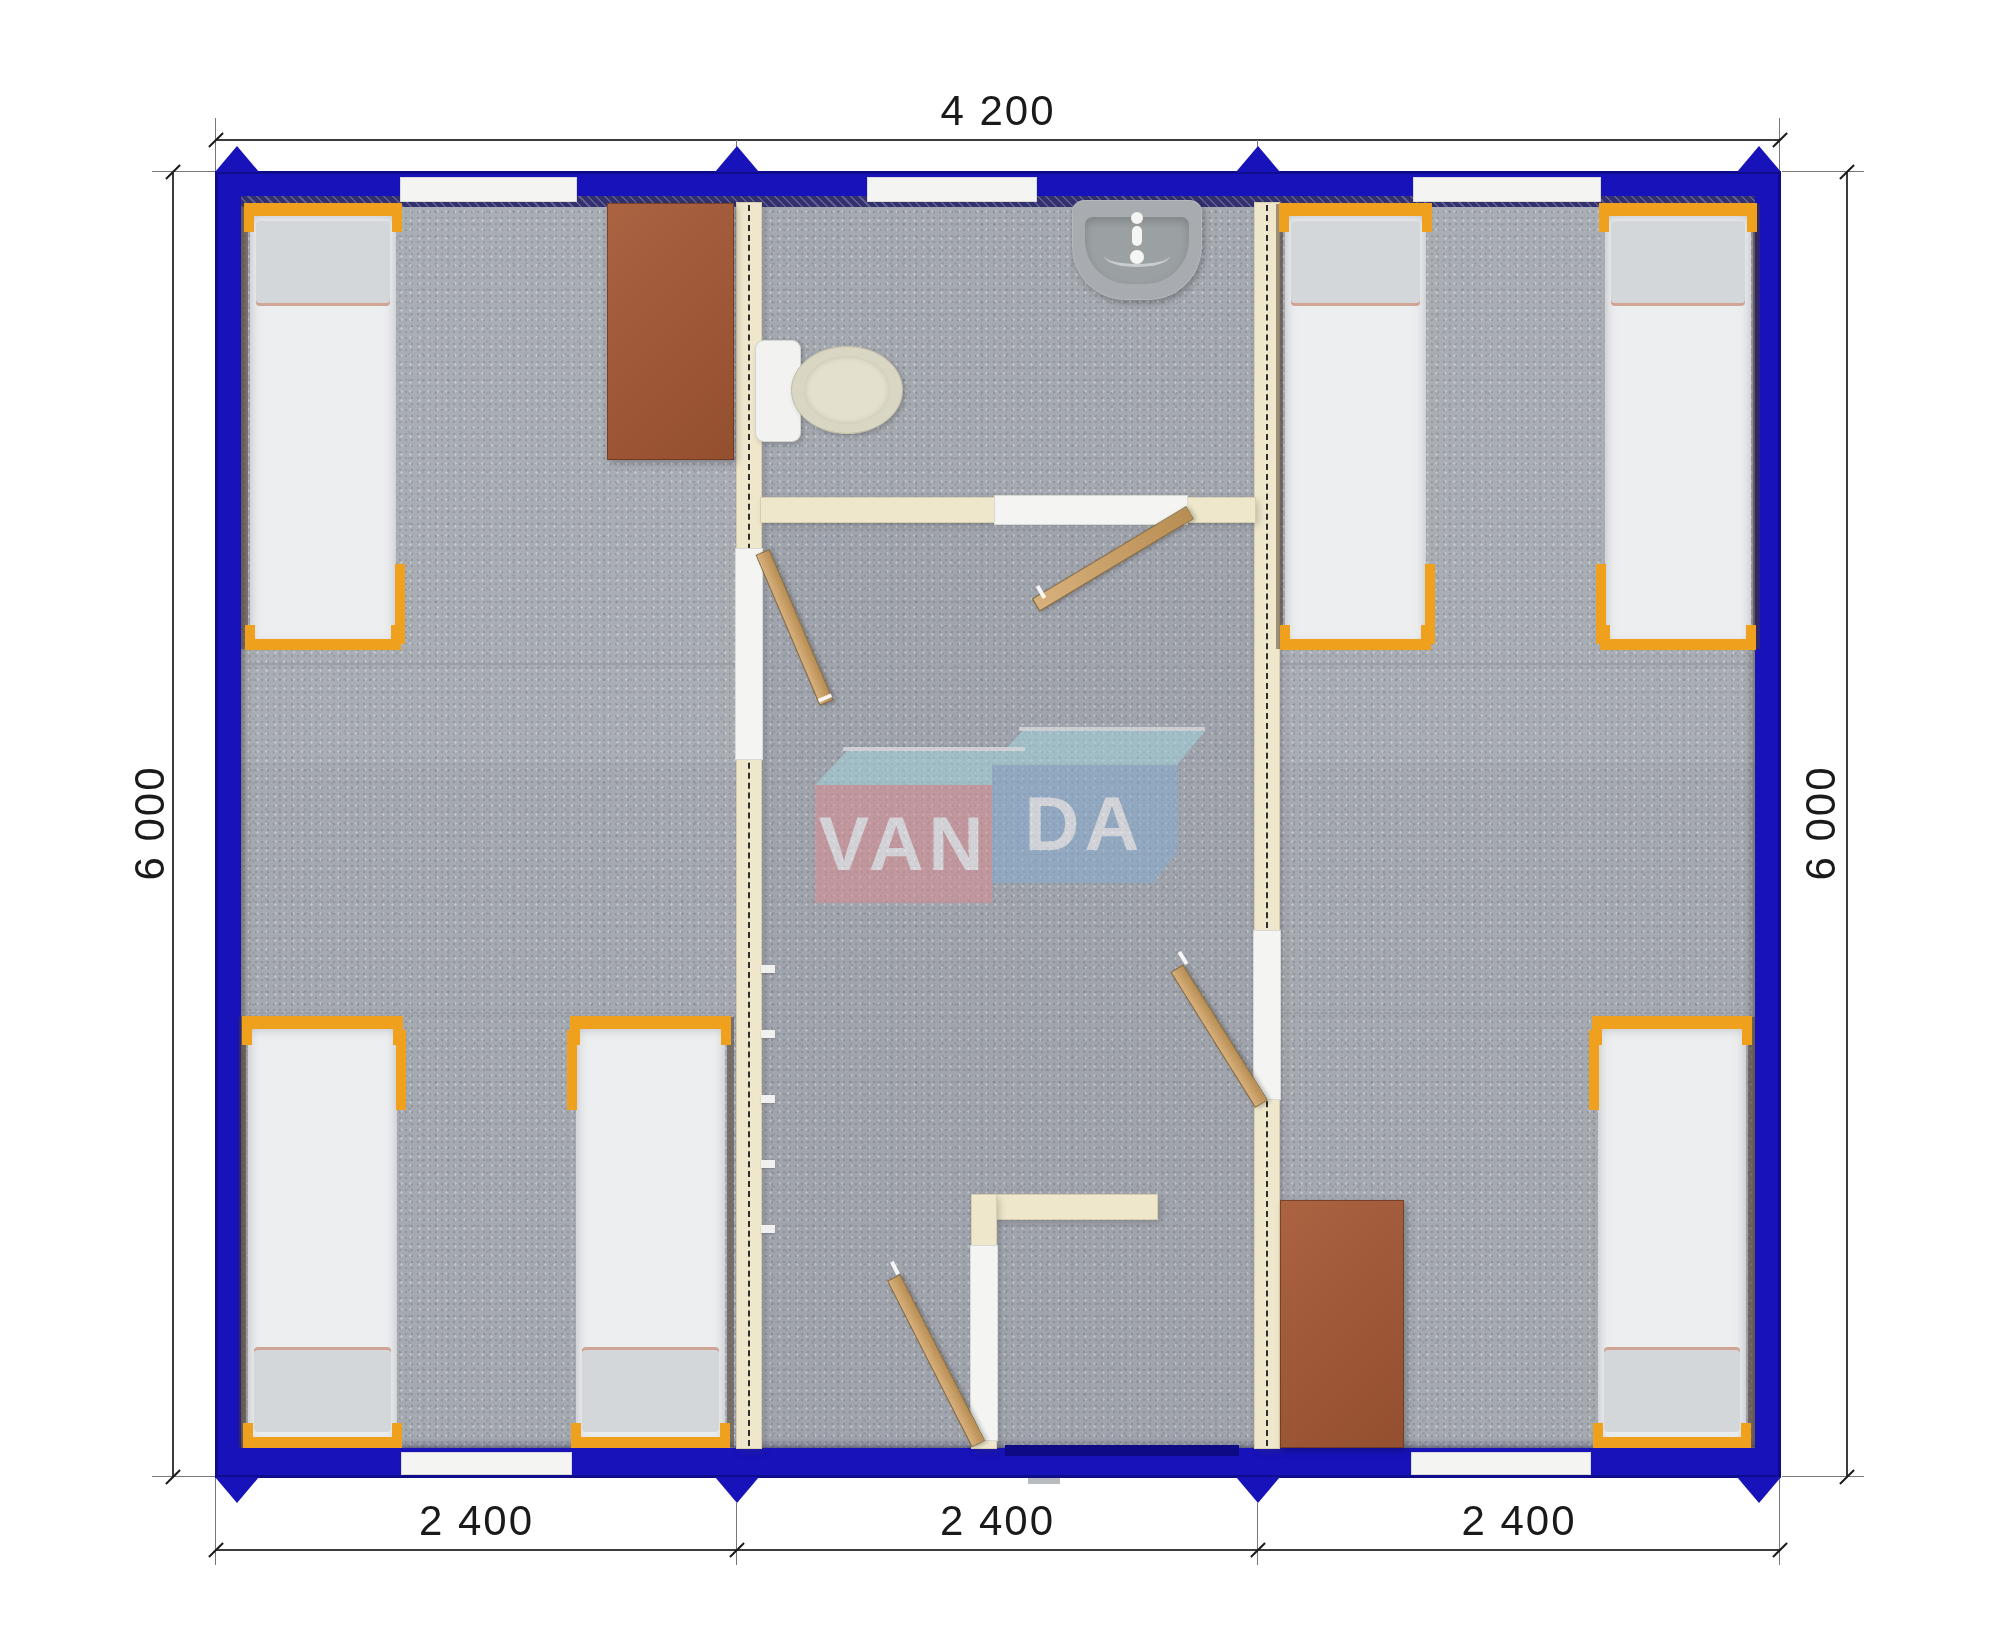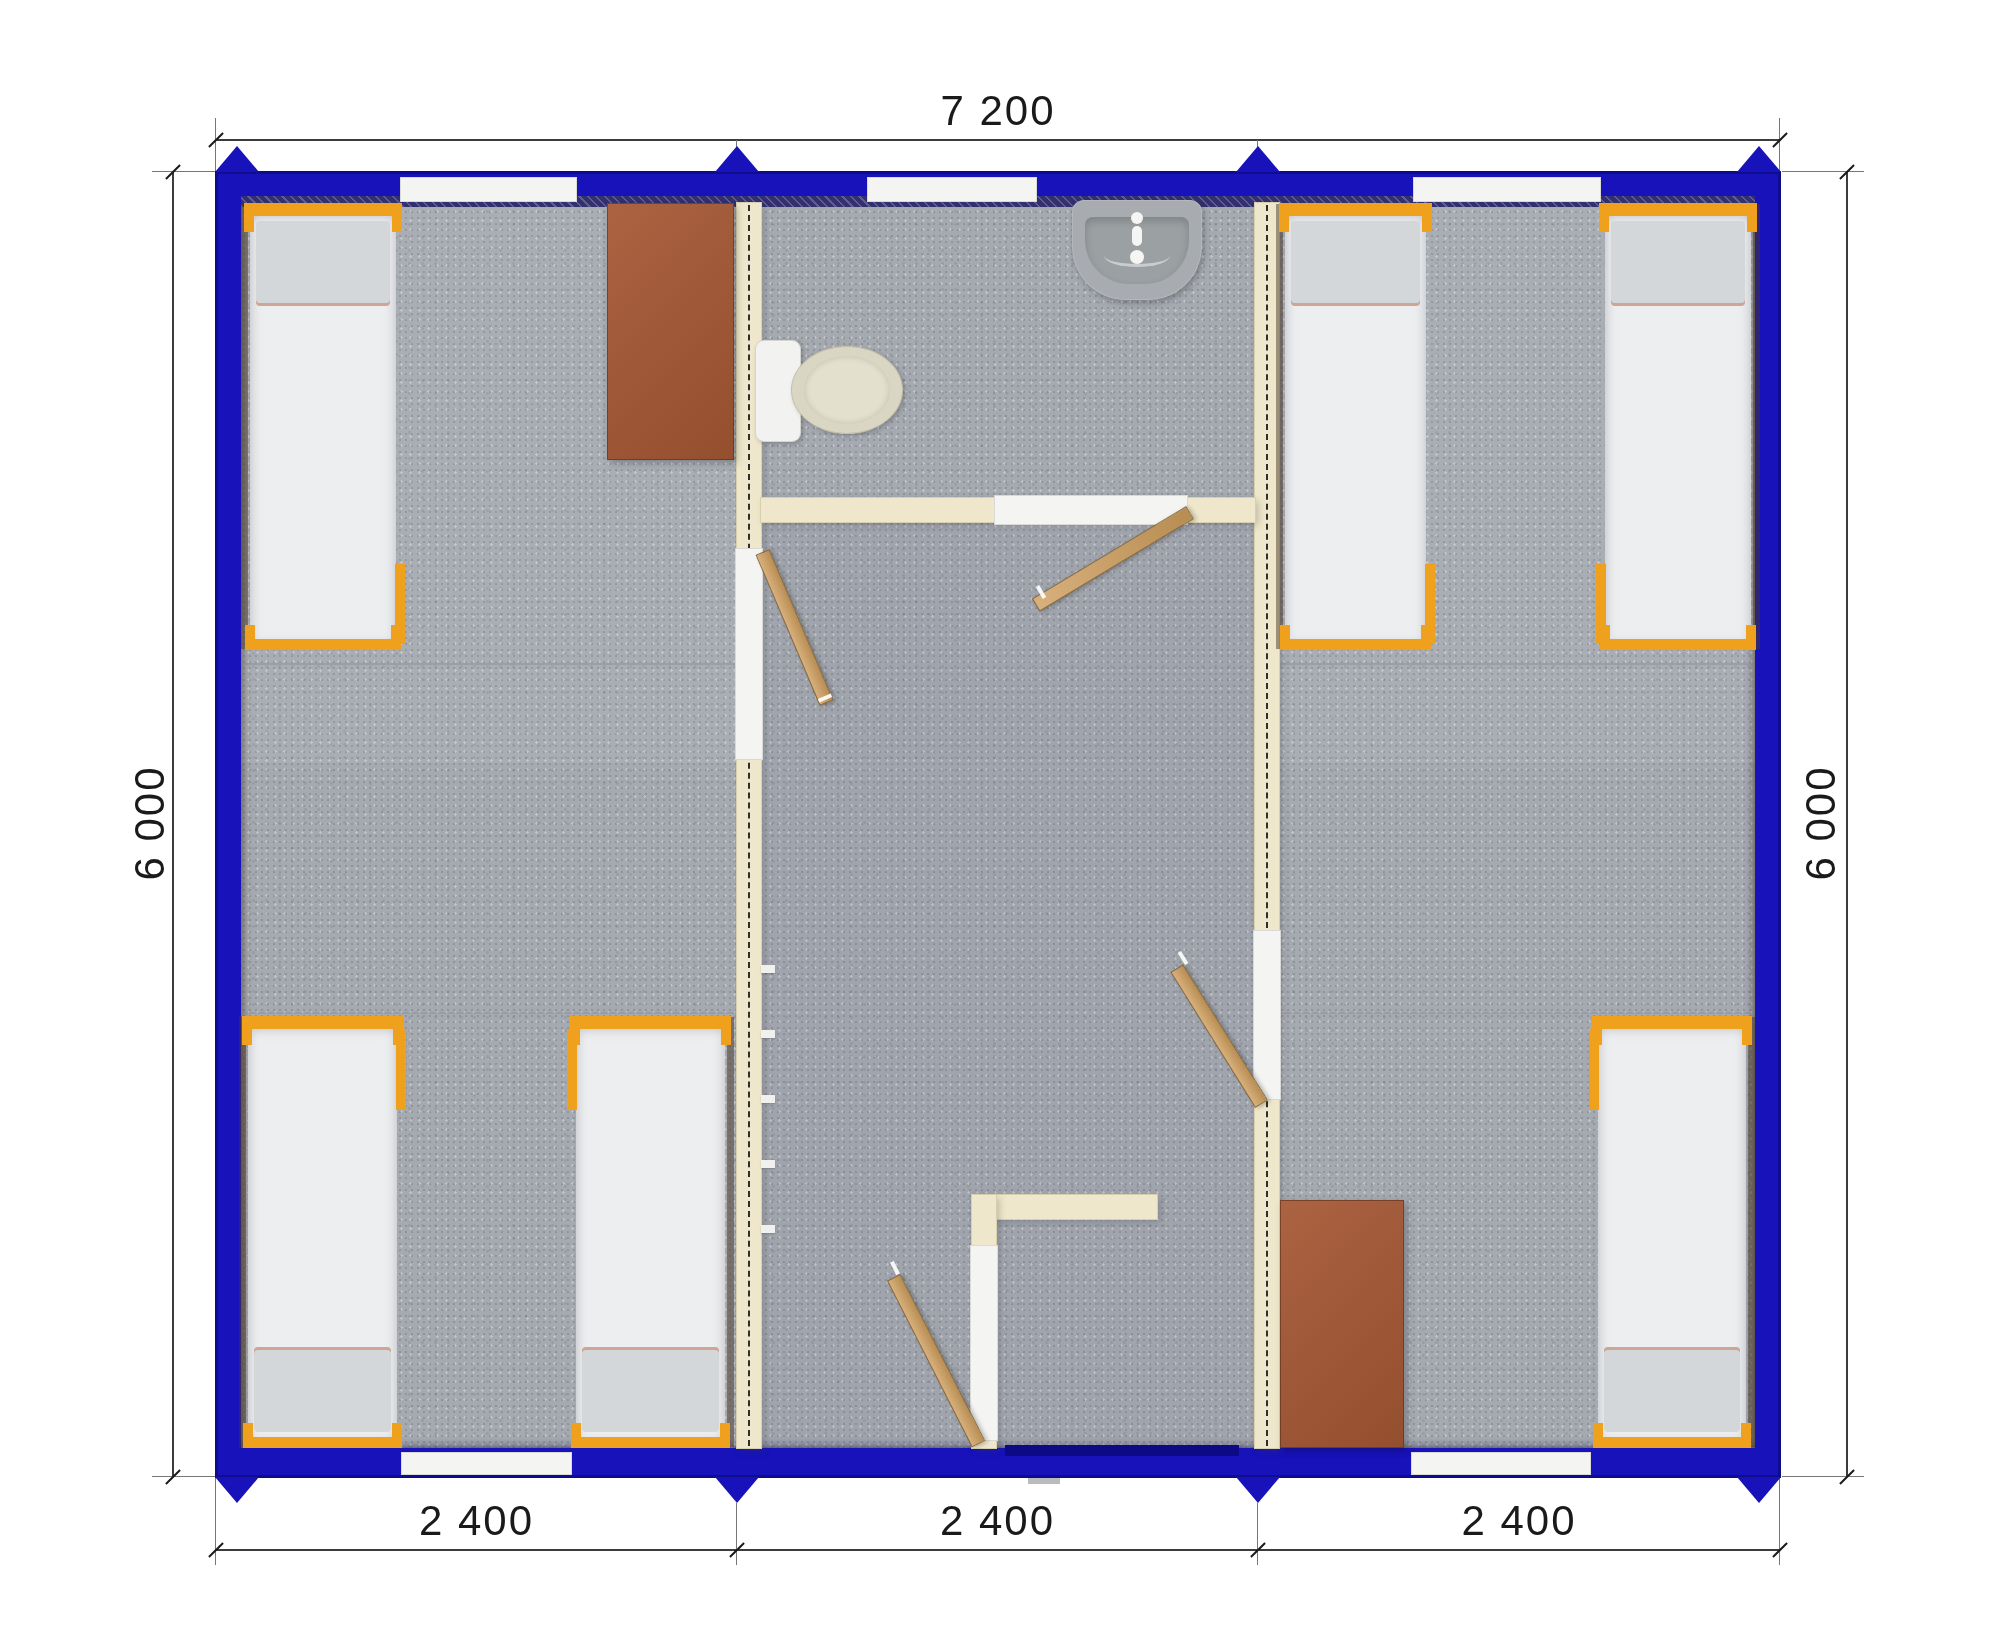--- a/index.html
+++ b/index.html
@@ -95,21 +95,21 @@
   .logo-topface{position:absolute;inset:0;background:var(--logo_top);}
   .logo-face{position:absolute;display:flex;align-items:center;justify-content:center;
              font-weight:700;font-size:76px;line-height:1;color:rgba(255,255,255,.95);letter-spacing:5px;}
   .whiteedge{position:absolute;background:rgba(255,255,255,.85);}
 </style>
 </head>
 <body>
 
 <div id="canvas">
 
-  <div class="dimtext h" style="left:216px;top:90px;width:1564px;">7 200</div>
+  <div class="dimtext h" style="left:216px;top:90px;width:1564px;">4 200</div>
   <div class="dimtext v" style="left:150px;top:823px;">6 000</div>
   <div class="dimtext v" style="left:1821px;top:823px;">6 000</div>
   <div class="dimtext h" style="left:216px;top:1500px;width:521px;">2 400</div>
   <div class="dimtext h" style="left:737px;top:1500px;width:521px;">2 400</div>
   <div class="dimtext h" style="left:1258px;top:1500px;width:522px;">2 400</div>
 
   <div class="dimline" style="left:216px;top:139px;width:1564px;height:2px;"></div>
   <div class="dimline" style="left:216px;top:1549px;width:1564px;height:2px;"></div>
   <div class="dimline" style="left:172px;top:172px;width:2px;height:1305px;"></div>
   <div class="dimline" style="left:1846px;top:172px;width:2px;height:1305px;"></div>
@@ -248,14 +248,26 @@
     <div class="mattress"></div>
     <div class="pillow"></div>
     <div class="rail-top"></div>
     <div class="rail-bot"></div>
     <div class="side-tab st-l"></div>
   </div>
 
   <div class="table" style="left:607px;top:203px;width:127px;height:257px;"></div>
   <div class="table" style="left:1280px;top:1200px;width:124px;height:248px;"></div>
 
+  <div class="abs" id="logo" style="left:805px;top:726px;width:400px;height:182px;">
+    <div class="logo-topface" style="clip-path:polygon(10px 59px,42px 25px,217px 25px,187px 59px);"></div>
+    <div class="logo-topface" style="clip-path:polygon(187px 39px,217px 5px,400px 5px,372px 39px);"></div>
+    <div class="whiteedge" style="left:38px;top:21px;width:182px;height:4px;"></div>
+    <div class="whiteedge" style="left:214px;top:1px;width:186px;height:4px;"></div>
+    <div class="logo-face" style="left:10px;top:59px;width:177px;height:118px;background:var(--logo_red);">
+      <span>VAN</span>
+    </div>
+    <div class="logo-face" style="left:187px;top:39px;width:185px;height:118px;background:var(--logo_blue);clip-path:polygon(0 0,100% 0,100% 74%,87% 100%,0 100%);">
+      <span>DA</span>
+    </div>
+  </div>
 
 </div>
 
 </body></html>

